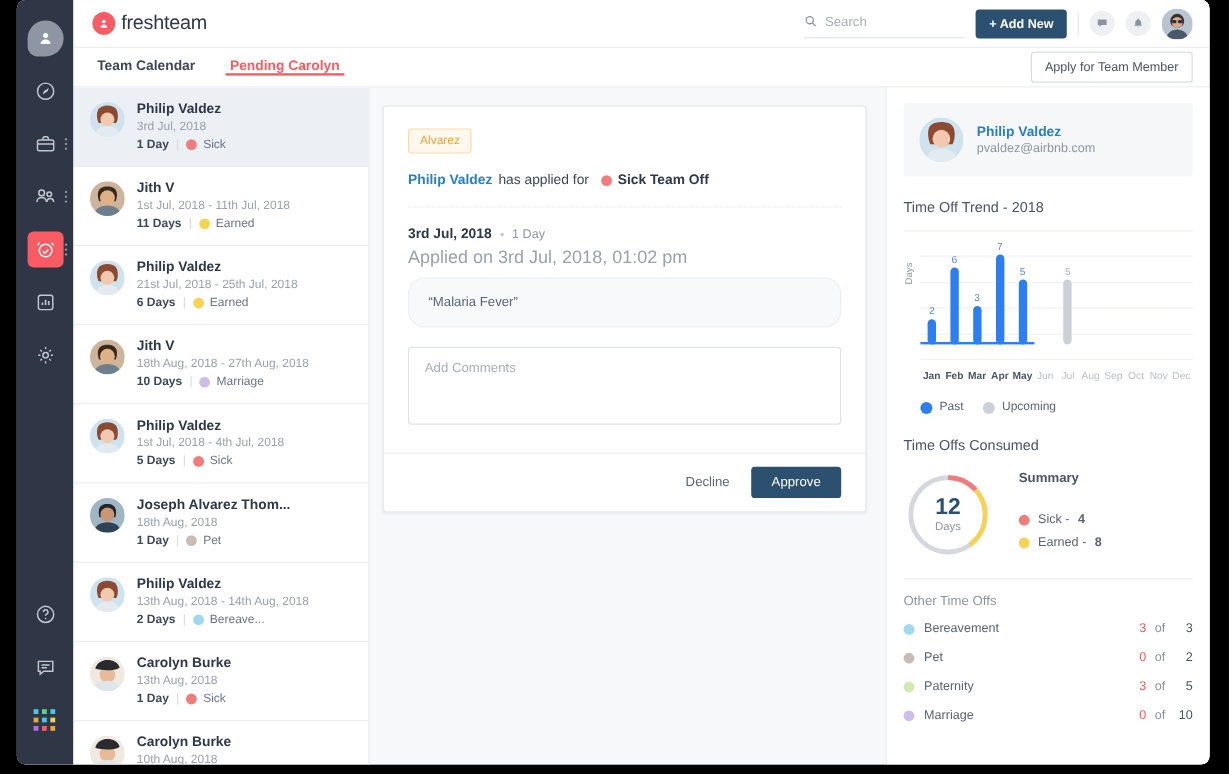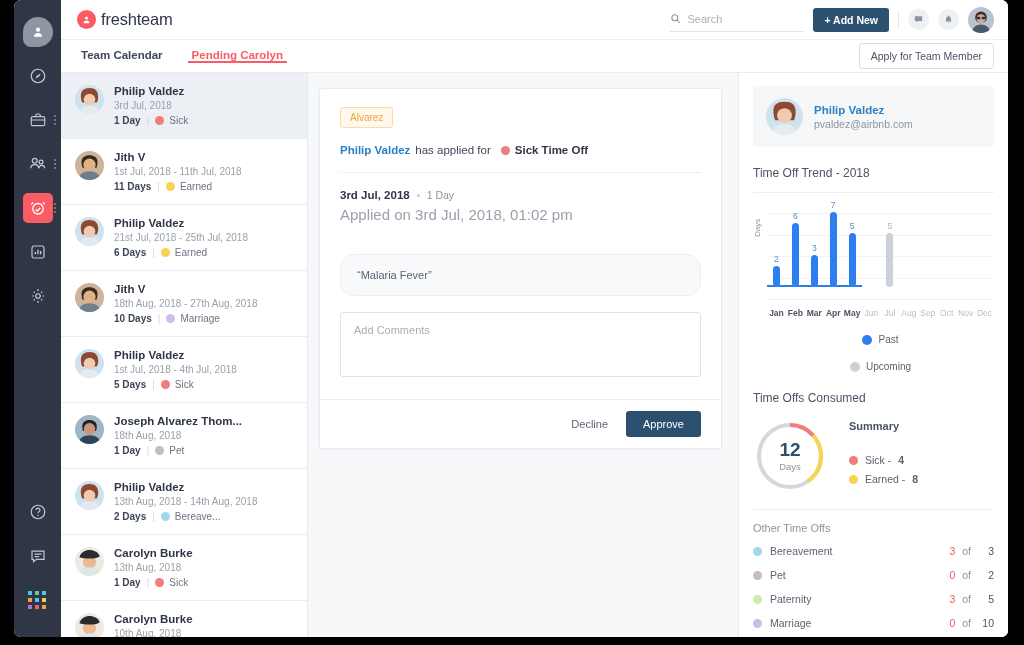--- a/index.html
+++ b/index.html
@@ -202,21 +202,21 @@
   .date-row {
     display: flex; align-items: center; gap: 7px;
     margin-top: 16px;
     font-size: 11.5px;
   }
   .date-main { font-weight: bold; color: #2f3747; }
   .date-dot { width: 3px; height: 3px; border-radius: 50%; background: #c6cbd3; display: block; }
   .date-days { color: #8d95a1; font-size: 10.5px; }
   .applied-on { font-size: 15px; color: #9aa1ac; margin-top: 5px; }
   .reason-box {
-    margin-top: 31px;
+    margin-top: 8px;
     background: #f7f9fb;
     border: 1px solid #edf0f3;
     border-radius: 14px;
     padding: 14px 16px;
     font-size: 11px;
     color: #5b6472;
   }
   .comment-box {
     margin-top: 16px;
     border: 1px solid #dfe3e8;
@@ -284,21 +284,21 @@
   .bar-val {
     position: absolute; font-size: 8.5px;
     transform: translateX(-50%);
   }
   .axis-line { position: absolute; left: 0; height: 2px; bottom: 0; background: #2d7ff0; }
   .xlabels { position: relative; height: 13px; margin: 5px 0 0 14px; }
   .xlab {
     position: absolute; top: 0; font-size: 8.5px;
     transform: translateX(-50%); white-space: nowrap;
   }
-  .legend { display: flex; gap: 16px; align-items: center; margin: 13px 0 0 14px; flex-direction: column; }
+  .legend { display: flex; gap: 16px; align-items: center; margin: 13px 0 0 14px; }
   .legend-item { display: flex; align-items: center; gap: 6px; font-size: 10px; color: #5b6472; }
   .lg-dot { width: 10px; height: 10px; border-radius: 50%; display: block; }
 
   
   .donut-row { display: flex; align-items: center; gap: 22px; margin-top: 14px; }
   .donut { position: relative; width: 74px; height: 74px; flex: 0 0 74px; }
   .donut-center {
     position: absolute; inset: 0;
     display: flex; flex-direction: column;
     align-items: center; justify-content: center;
@@ -662,21 +662,21 @@
       <div class="detail-col">
         <div class="card">
           <div class="card-inner">
 
             <div class="badge-pending">Alvarez</div>
 
             <div class="applied-line">
               <span class="applied-name">Philip Valdez</span>
               <span>has applied for</span>
               <span class="dot" id="leave-type-dot" style="margin-left: 5px; background: rgb(240, 124, 124);"></span>
-              <span class="applied-type">Sick Time Off</span>
+              <span class="applied-type">Sick Team Off</span>
             </div>
 
             <div class="date-row">
               <span class="date-main">3rd Jul, 2018</span>
               <span class="date-dot"></span>
               <span class="date-days">1 Day</span>
             </div>
             <div class="applied-on">Applied on 3rd Jul, 2018, 01:02 pm</div>
 
             <div class="reason-box">“Malaria Fever”</div>

